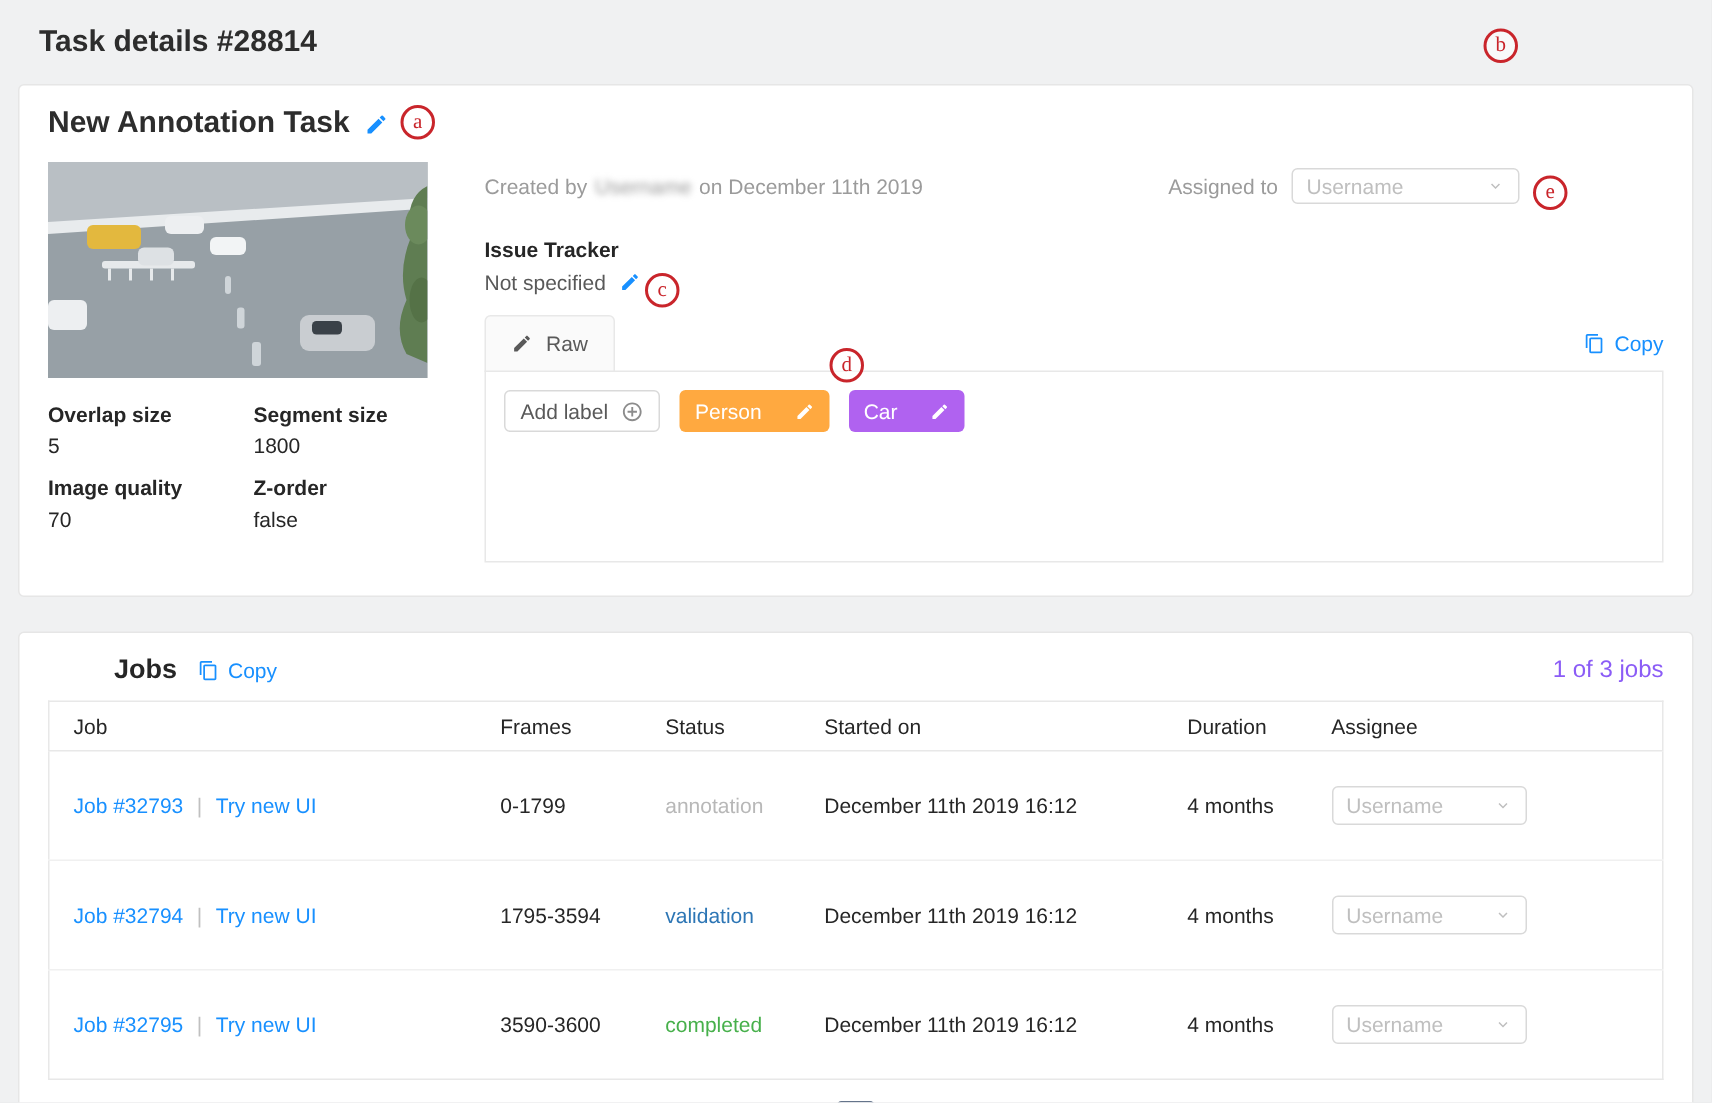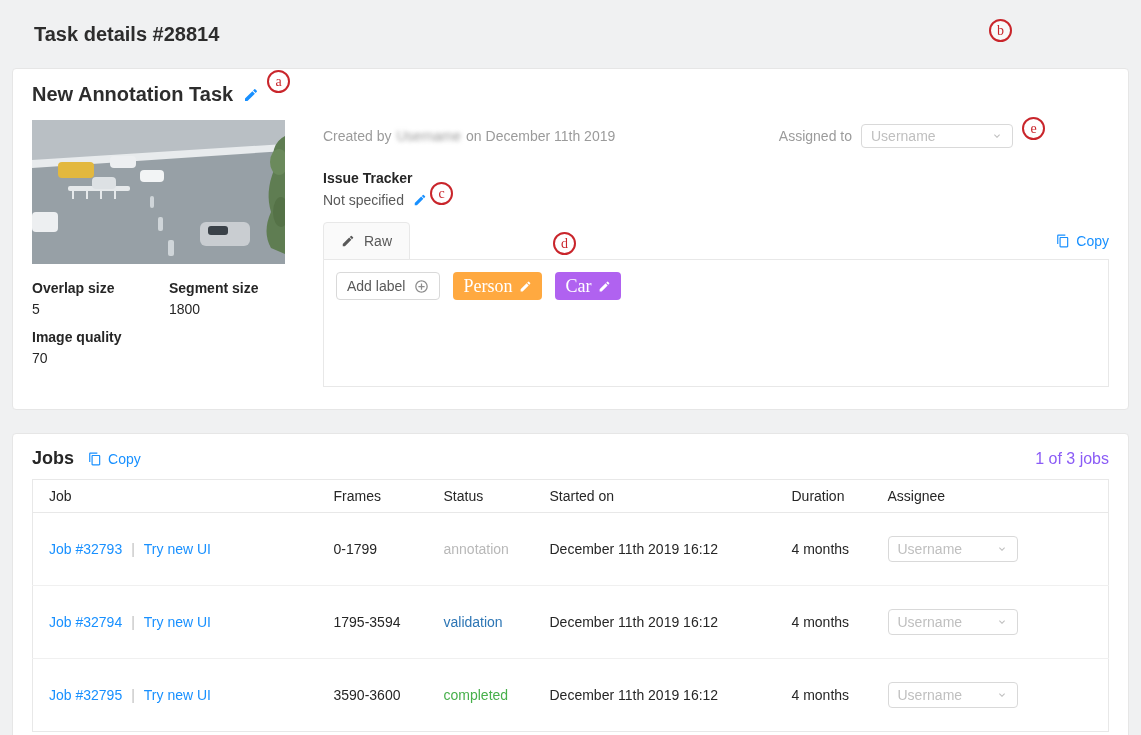--- a/index.html
+++ b/index.html
@@ -6,21 +6,21 @@
   html,body { background:#e9eaec; }
   .page {
     position: relative;
     width: 1141px; height: 735px;
     background: #f0f1f2;
     font-family: "Liberation Sans", "DejaVu Sans", sans-serif;
     font-size: 14px; color: #262626;
     overflow: hidden;
   }
   
-  .page-header { display:flex; justify-content:space-between; align-items:center; padding:10px 2px; height:68px;margin-left:32px; }
+  .page-header { display:flex; justify-content:space-between; align-items:center; padding:10px 26px; height:56px; }
   .page-title { font-size:20px; font-weight:700; color:#2d2d2d; }
   .actions-btn {
     display:flex; align-items:center; gap:10px; height:40px; padding:0 14px;
     background:#fff; border:1px solid #dcdcdc; border-radius:4px;
     font-size:15px; color:#262626; cursor:pointer; font-family:inherit;
   }
   
   .card { background:#fff; border:1px solid #e6e6e6; border-radius:4px; margin:0 12px; }
   .task-card { padding:14px 19px 22px; }
   .jobs-card { margin-top:23px; padding:14px 19px 18px; }
@@ -66,26 +66,26 @@
     position:relative; z-index:0;
     border:1px solid #e8e8e8; background:#fff; min-height:128px; padding:12px;
     display:flex; align-items:flex-start; gap:13px;
   }
   .add-label-btn {
     display:inline-flex; align-items:center; gap:9px; height:28px; padding:0 10px;
     border:1px solid #d9d9d9; border-radius:4px; background:#fff; color:#595959;
     font-size:14px; cursor:pointer; font-family:inherit;
   }
   .label-tag {
-    display:inline-flex; align-items:center; gap:7px; height:28px; padding:0 10px;
-    border-radius:4px; color:#fff; font-size:18px; cursor:pointer; border:none; font-family:Liberation Serif, serif;
+    display:inline-flex; align-items:center; gap:22px; height:28px; padding:0 10px;
+    border-radius:4px; color:#fff; font-size:14px; cursor:pointer; border:none; font-family:Liberation Sans, sans-serif;
   }
   
   .jobs-header { display:flex; align-items:center; gap:14px; }
-  .jobs-title { font-size:18px; font-weight:700; }
+  .jobs-title { font-size:18px; font-weight:700;margin-left:44px; }
   .jobs-count { margin-left:auto; font-size:16px; color:#8b5cf6; }
   .jobs-table { width:100%; border-collapse:collapse; margin-top:10px; border:1px solid #e8e8e8; }
   .jobs-table th { text-align:left; font-weight:400; padding:8px 16px; border-bottom:1px solid #e8e8e8; font-size:14px; color:#262626; }
   .jobs-table td { padding:23px 16px; border-bottom:1px solid #f0f0f0; font-size:14px; }
   .jobs-table tr:last-child td { border-bottom:none; }
   .job-link { color:#1890ff; text-decoration:none; cursor:pointer; }
   .sep { color:#c0c0c0; margin:0 9px; }
   .pagination { display:flex; justify-content:center; align-items:center; gap:13px; margin-top:14px; }
   .page-arrow { color:#bfbfbf; font-size:14px; cursor:pointer; }
   .page-num {
@@ -185,20 +185,24 @@
             <div class="param-value">5</div>
           </div>
           <div>
             <div class="param-label">Segment size</div>
             <div class="param-value">1800</div>
           </div>
           <div>
             <div class="param-label">Image quality</div>
             <div class="param-value">70</div>
           </div>
+          <div>
+            <div class="param-label">Z-order</div>
+            <div class="param-value">false</div>
+          </div>
         </div>
       </div>
 
       <div class="task-right">
         <div class="created-row">
           <div class="created-line">
             <span>Created by</span>
             <span class="blurred">Username</span>
             <span>on December 11th 2019</span>
           </div>

